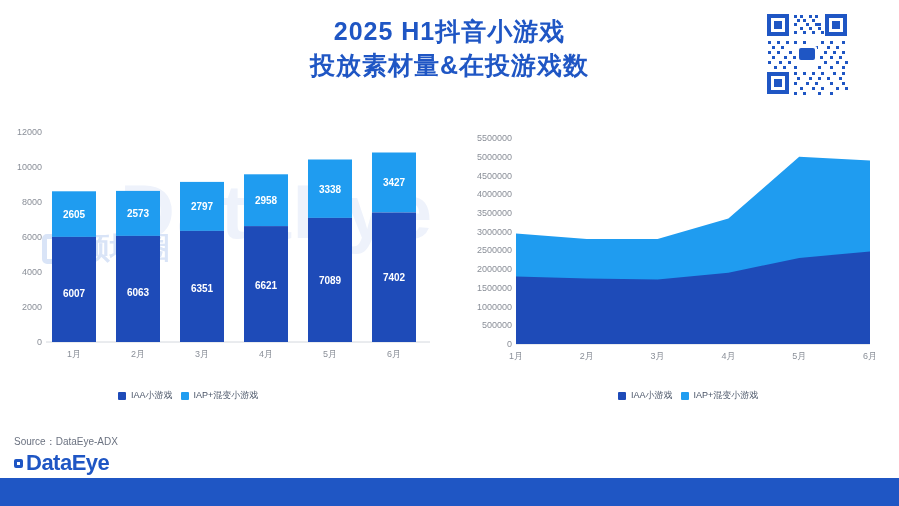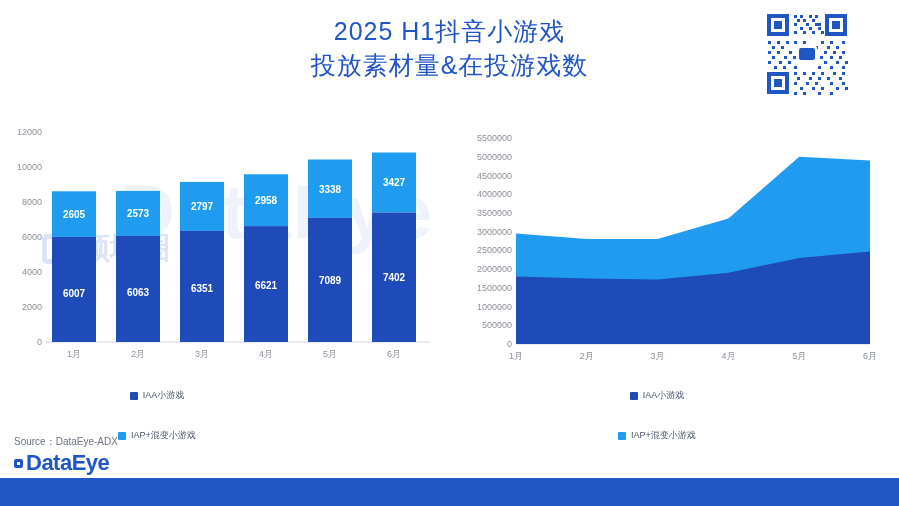--- a/index.html
+++ b/index.html
@@ -8,21 +8,21 @@
     background:#ffffff;
     font-family:"Liberation Sans","DejaVu Sans",sans-serif;
     overflow:hidden;
     position:relative;
   }
   .title{
     position:absolute;left:0;right:0;top:14px;
     text-align:center;
     color:#1f56c4;
     font-size:25px;
-    font-weight:normal;
+    font-weight:bold;
     line-height:34px;
     letter-spacing:1px;
   }
   .title .line2{display:block;}
 
   
   .qr{
     position:absolute;right:48px;top:10px;width:88px;height:88px;
     background:#fff;
   }
@@ -53,22 +53,22 @@
   .axis-label{
     font-size:9px;fill:#8a8f98;
   }
   .val-label{
     font-size:10px;fill:#ffffff;font-weight:bold;
   }
   .axisline{stroke:#d4d8de;stroke-width:1;}
 
   
   .legend{
-    position:absolute;display:flex;gap:27px;align-items:center;
-    font-size:9px;color:#4a5568;flex-direction:column;
+    position:absolute;display:flex;gap:8px;align-items:center;
+    font-size:9px;color:#4a5568;
   }
   #legend-bar{left:118px;top:389px;}
   #legend-area{left:618px;top:389px;}
   .legend-item{display:flex;align-items:center;gap:5px;}
   .legend-swatch{width:8px;height:8px;border-radius:1px;}
 
   
   .source{
     position:absolute;left:14px;top:435px;
     font-size:10px;color:#6b7280;

